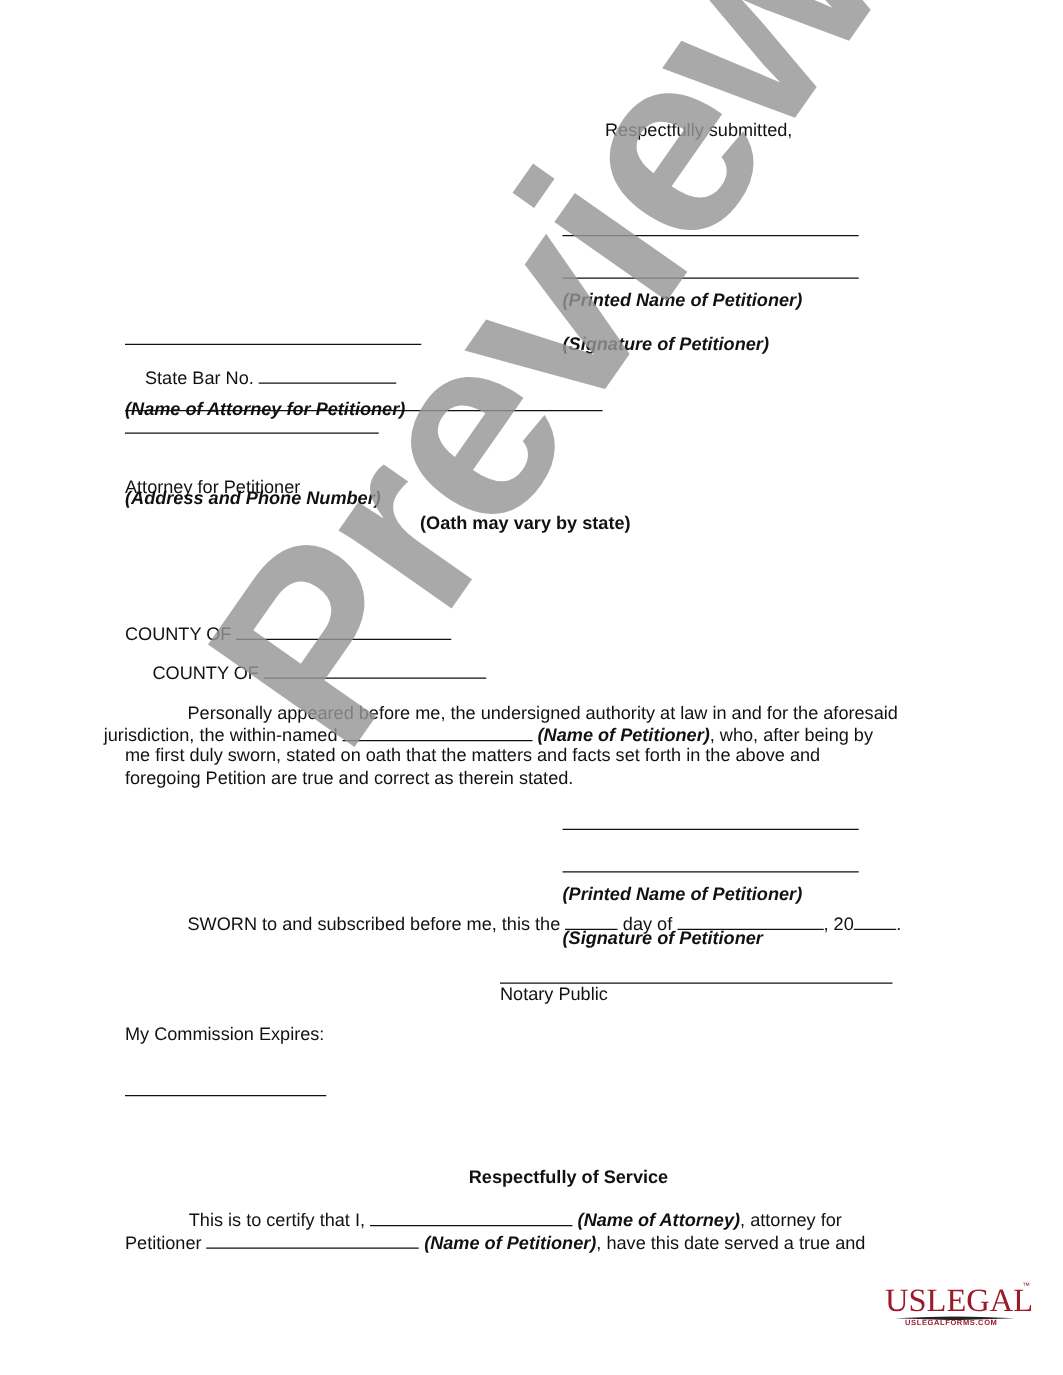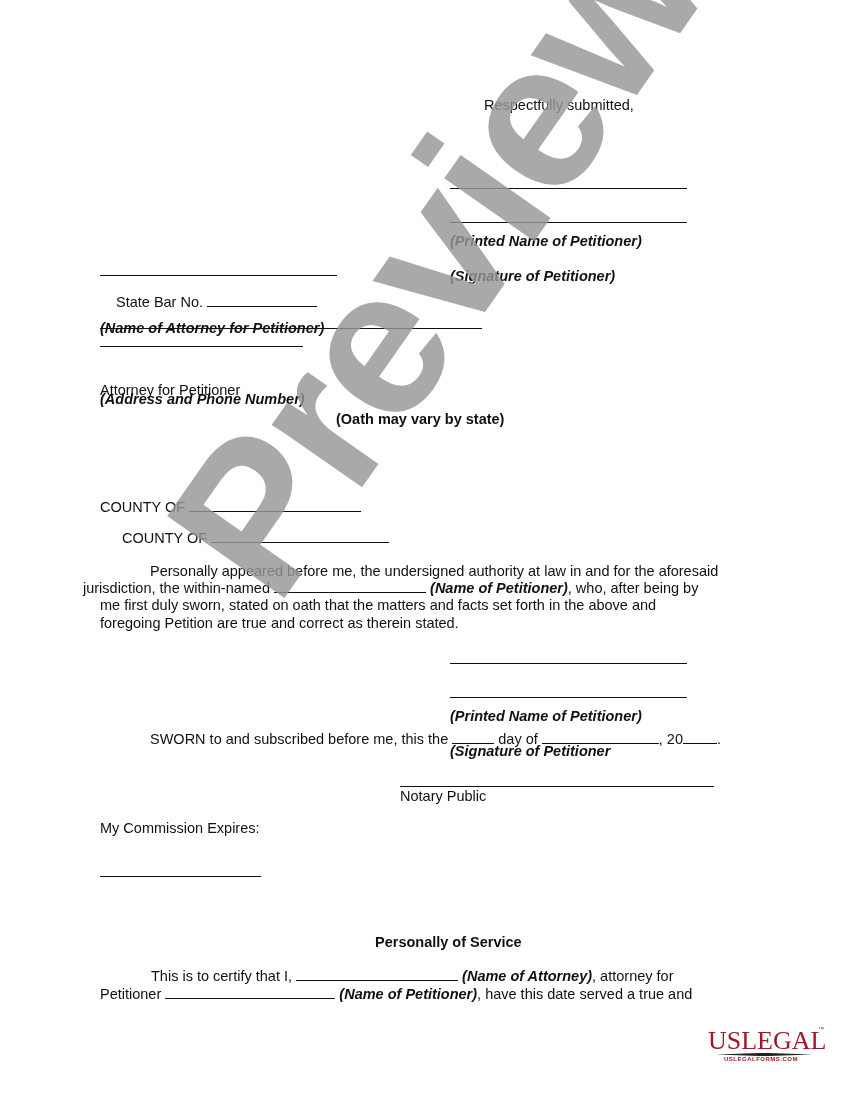--- a/index.html
+++ b/index.html
@@ -73,21 +73,21 @@
   <span class="blank" style="width:42px;"></span>
   <span>day of</span>
   <span class="blank" style="width:117px;"></span><span>, 20</span><span class="blank" style="width:34px;"></span><span>.</span>
 </div>
 
 <div class="line" style="left:400px; top:786px; width:314px;"></div>
 <div class="abs" style="left:400px; top:788px;">Notary Public</div>
 <div class="abs" style="left:100px; top:820px;">My Commission Expires:</div>
 <div class="line" style="left:100px; top:876px; width:161px;"></div>
 
-<div class="abs b" style="left:375px; top:934px;">Personally of Service</div>
+<div class="abs b" style="left:375px; top:934px;">Respectfully of Service</div>
 <div class="abs" style="left:151px; top:968px;">
   <span>This is to certify that I,</span>
   <span class="blank" style="width:162px;"></span>
   <span class="bi">(Name of Attorney)</span><span>, attorney for</span>
 </div>
 <div class="abs" style="left:100px; top:986px;">
   <span>Petitioner</span>
   <span class="blank" style="width:170px;"></span>
   <span class="bi">(Name of Petitioner)</span><span>, have this date served a true and</span>
 </div>

